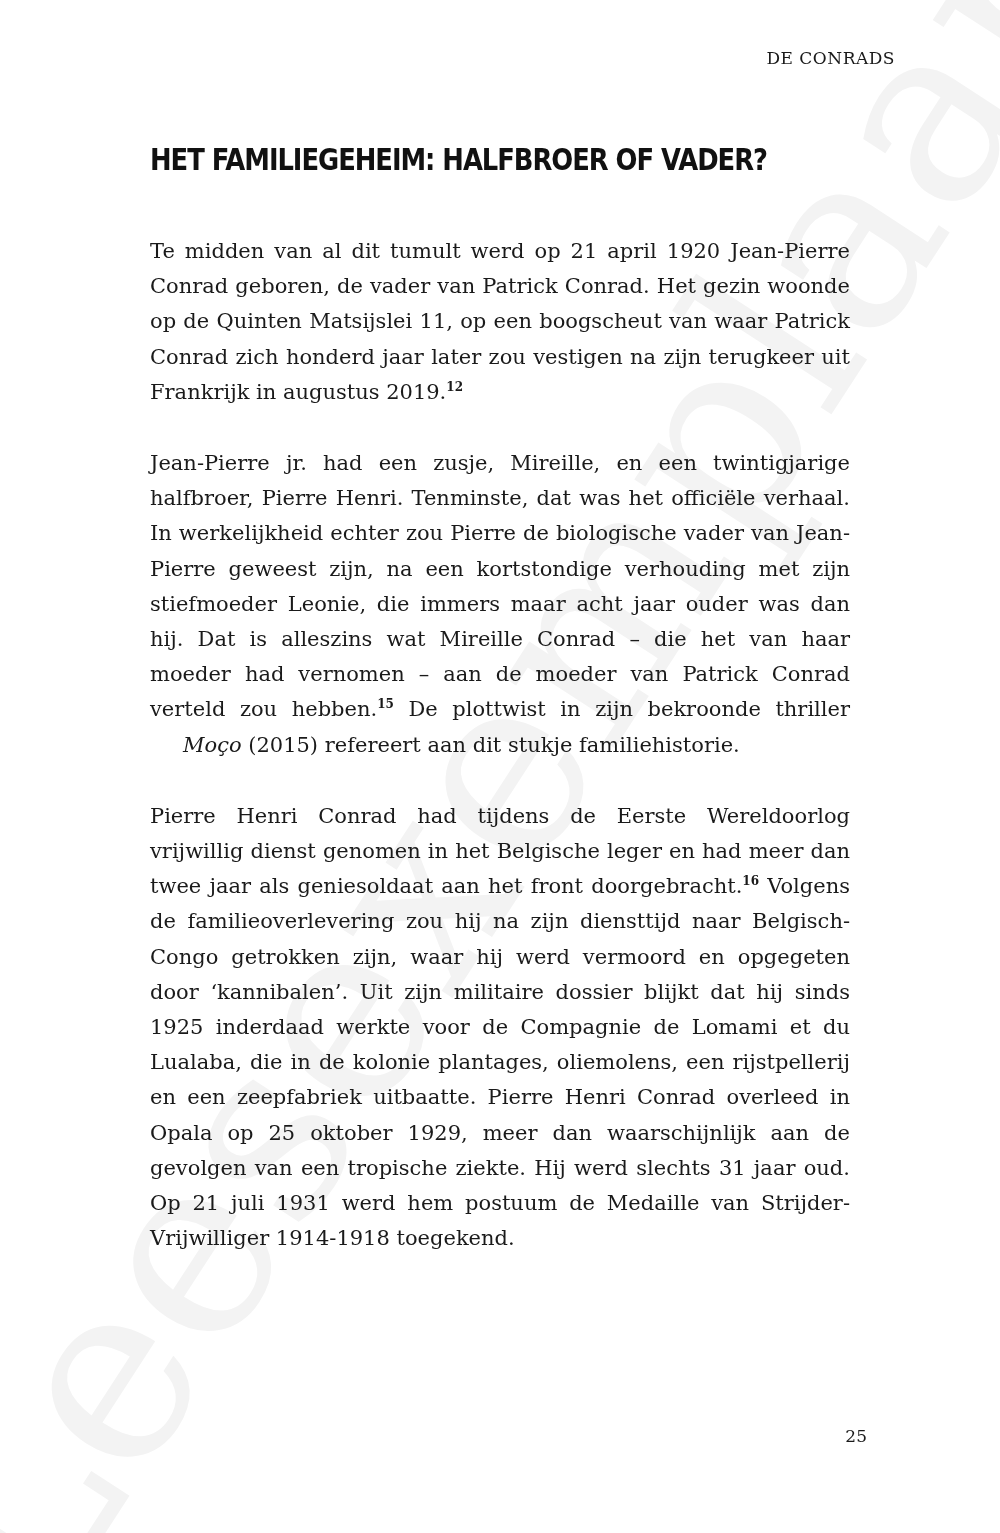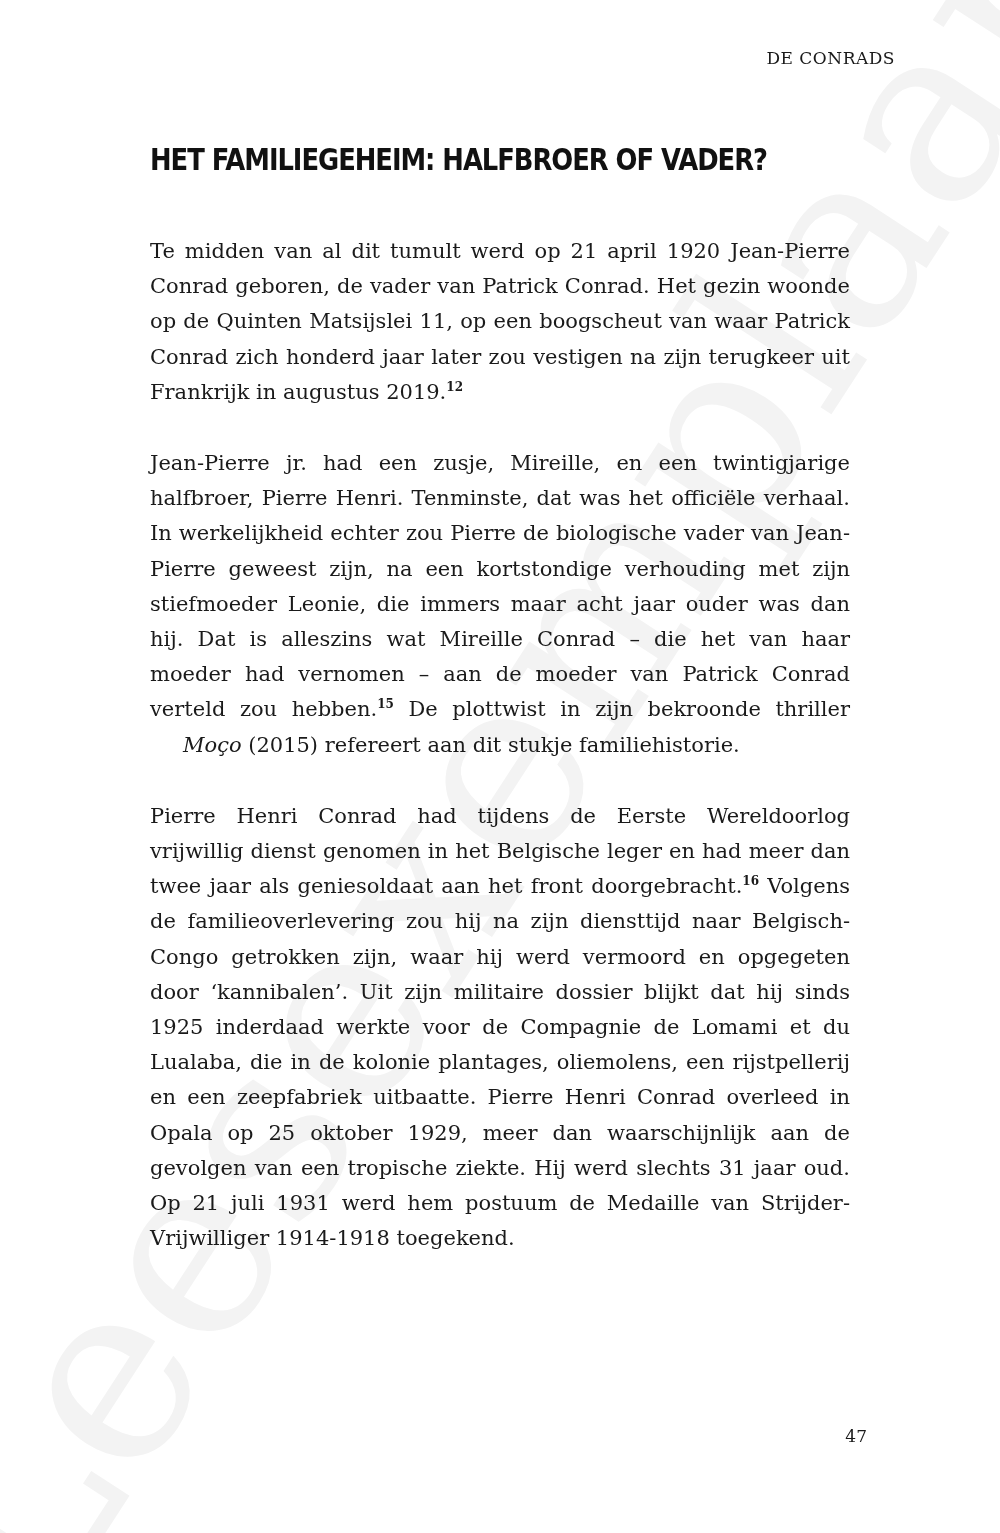--- a/index.html
+++ b/index.html
@@ -93,13 +93,13 @@
 <div class="running-header">DE CONRADS</div>
 
 <div class="page-content">
   <h2 class="chapter-title">HET FAMILIEGEHEIM: HALFBROER OF VADER?</h2>
 
   <p class="paragraph"><span>Te midden van al dit tumult werd op 21 april 1920 Jean-Pierre Conrad geboren, de vader van Patrick Conrad. Het gezin woonde op de Quinten Matsijslei 11, op een boogscheut van waar Patrick Conrad zich honderd jaar later zou vestigen na zijn terugkeer uit Frankrijk in augustus 2019.</span><sup>12</sup></p>
   <p class="paragraph"><span>Jean-Pierre jr. had een zusje, Mireille, en een twintigjarige halfbroer, Pierre Henri. Tenminste, dat was het officiële verhaal. In werkelijkheid echter zou Pierre de biologische vader van Jean-Pierre geweest zijn, na een kortstondige verhouding met zijn stiefmoeder Leonie, die immers maar acht jaar ouder was dan hij. Dat is alleszins wat Mireille Conrad – die het van haar moeder had vernomen – aan de moeder van Patrick Conrad verteld zou hebben.</span><sup>15</sup><span> De plottwist in zijn bekroonde thriller </span><em>Moço</em><span> (2015) refereert aan dit stukje familiehistorie.</span></p>
   <p class="paragraph"><span>Pierre Henri Conrad had tijdens de Eerste Wereldoorlog vrijwillig dienst genomen in het Belgische leger en had meer dan twee jaar als geniesoldaat aan het front doorgebracht.</span><sup>16</sup><span> Volgens de familieoverlevering zou hij na zijn diensttijd naar Belgisch-Congo getrokken zijn, waar hij werd vermoord en opgegeten door ‘kannibalen’. Uit zijn militaire dossier blijkt dat hij sinds 1925 inderdaad werkte voor de Compagnie de Lomami et du Lualaba, die in de kolonie plantages, oliemolens, een rijstpellerij en een zeepfabriek uitbaatte. Pierre Henri Conrad overleed in Opala op 25 oktober 1929, meer dan waarschijnlijk aan de gevolgen van een tropische ziekte. Hij werd slechts 31 jaar oud. Op 21 juli 1931 werd hem postuum de Medaille van Strijder-Vrijwilliger 1914-1918 toegekend.</span></p>
 </div>
 
-<div class="page-number">47</div>
+<div class="page-number">25</div>
 
 </body></html>

